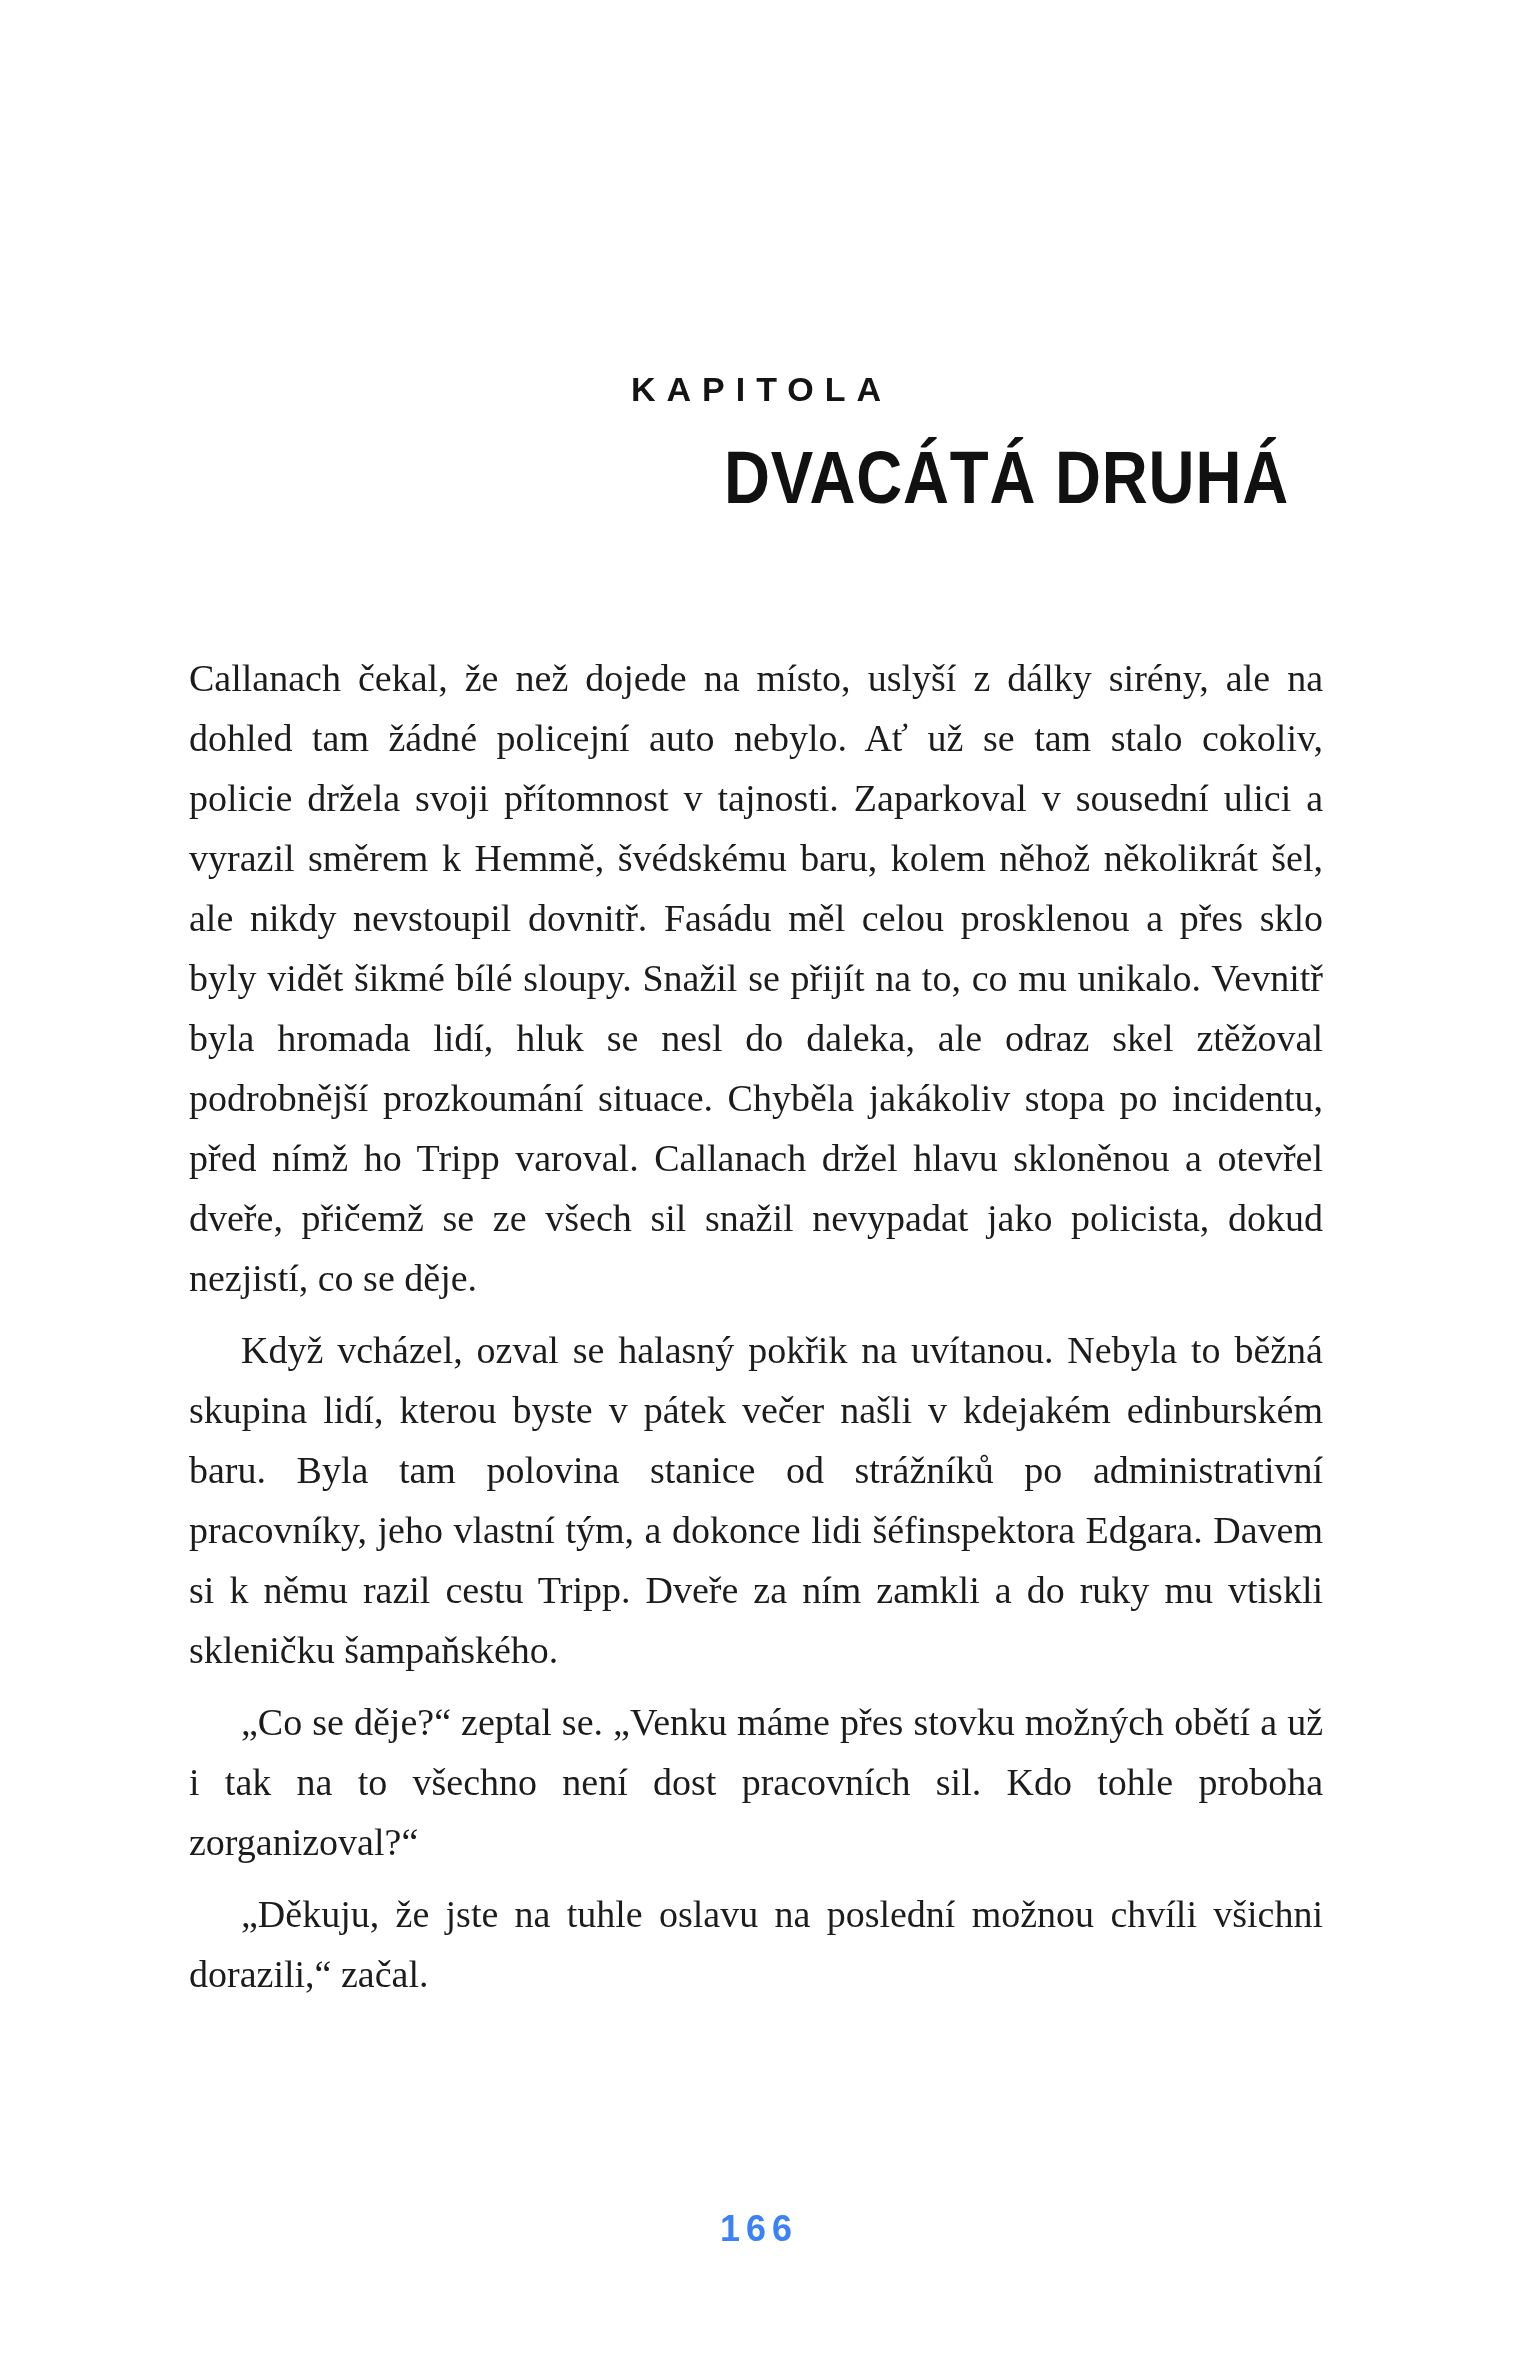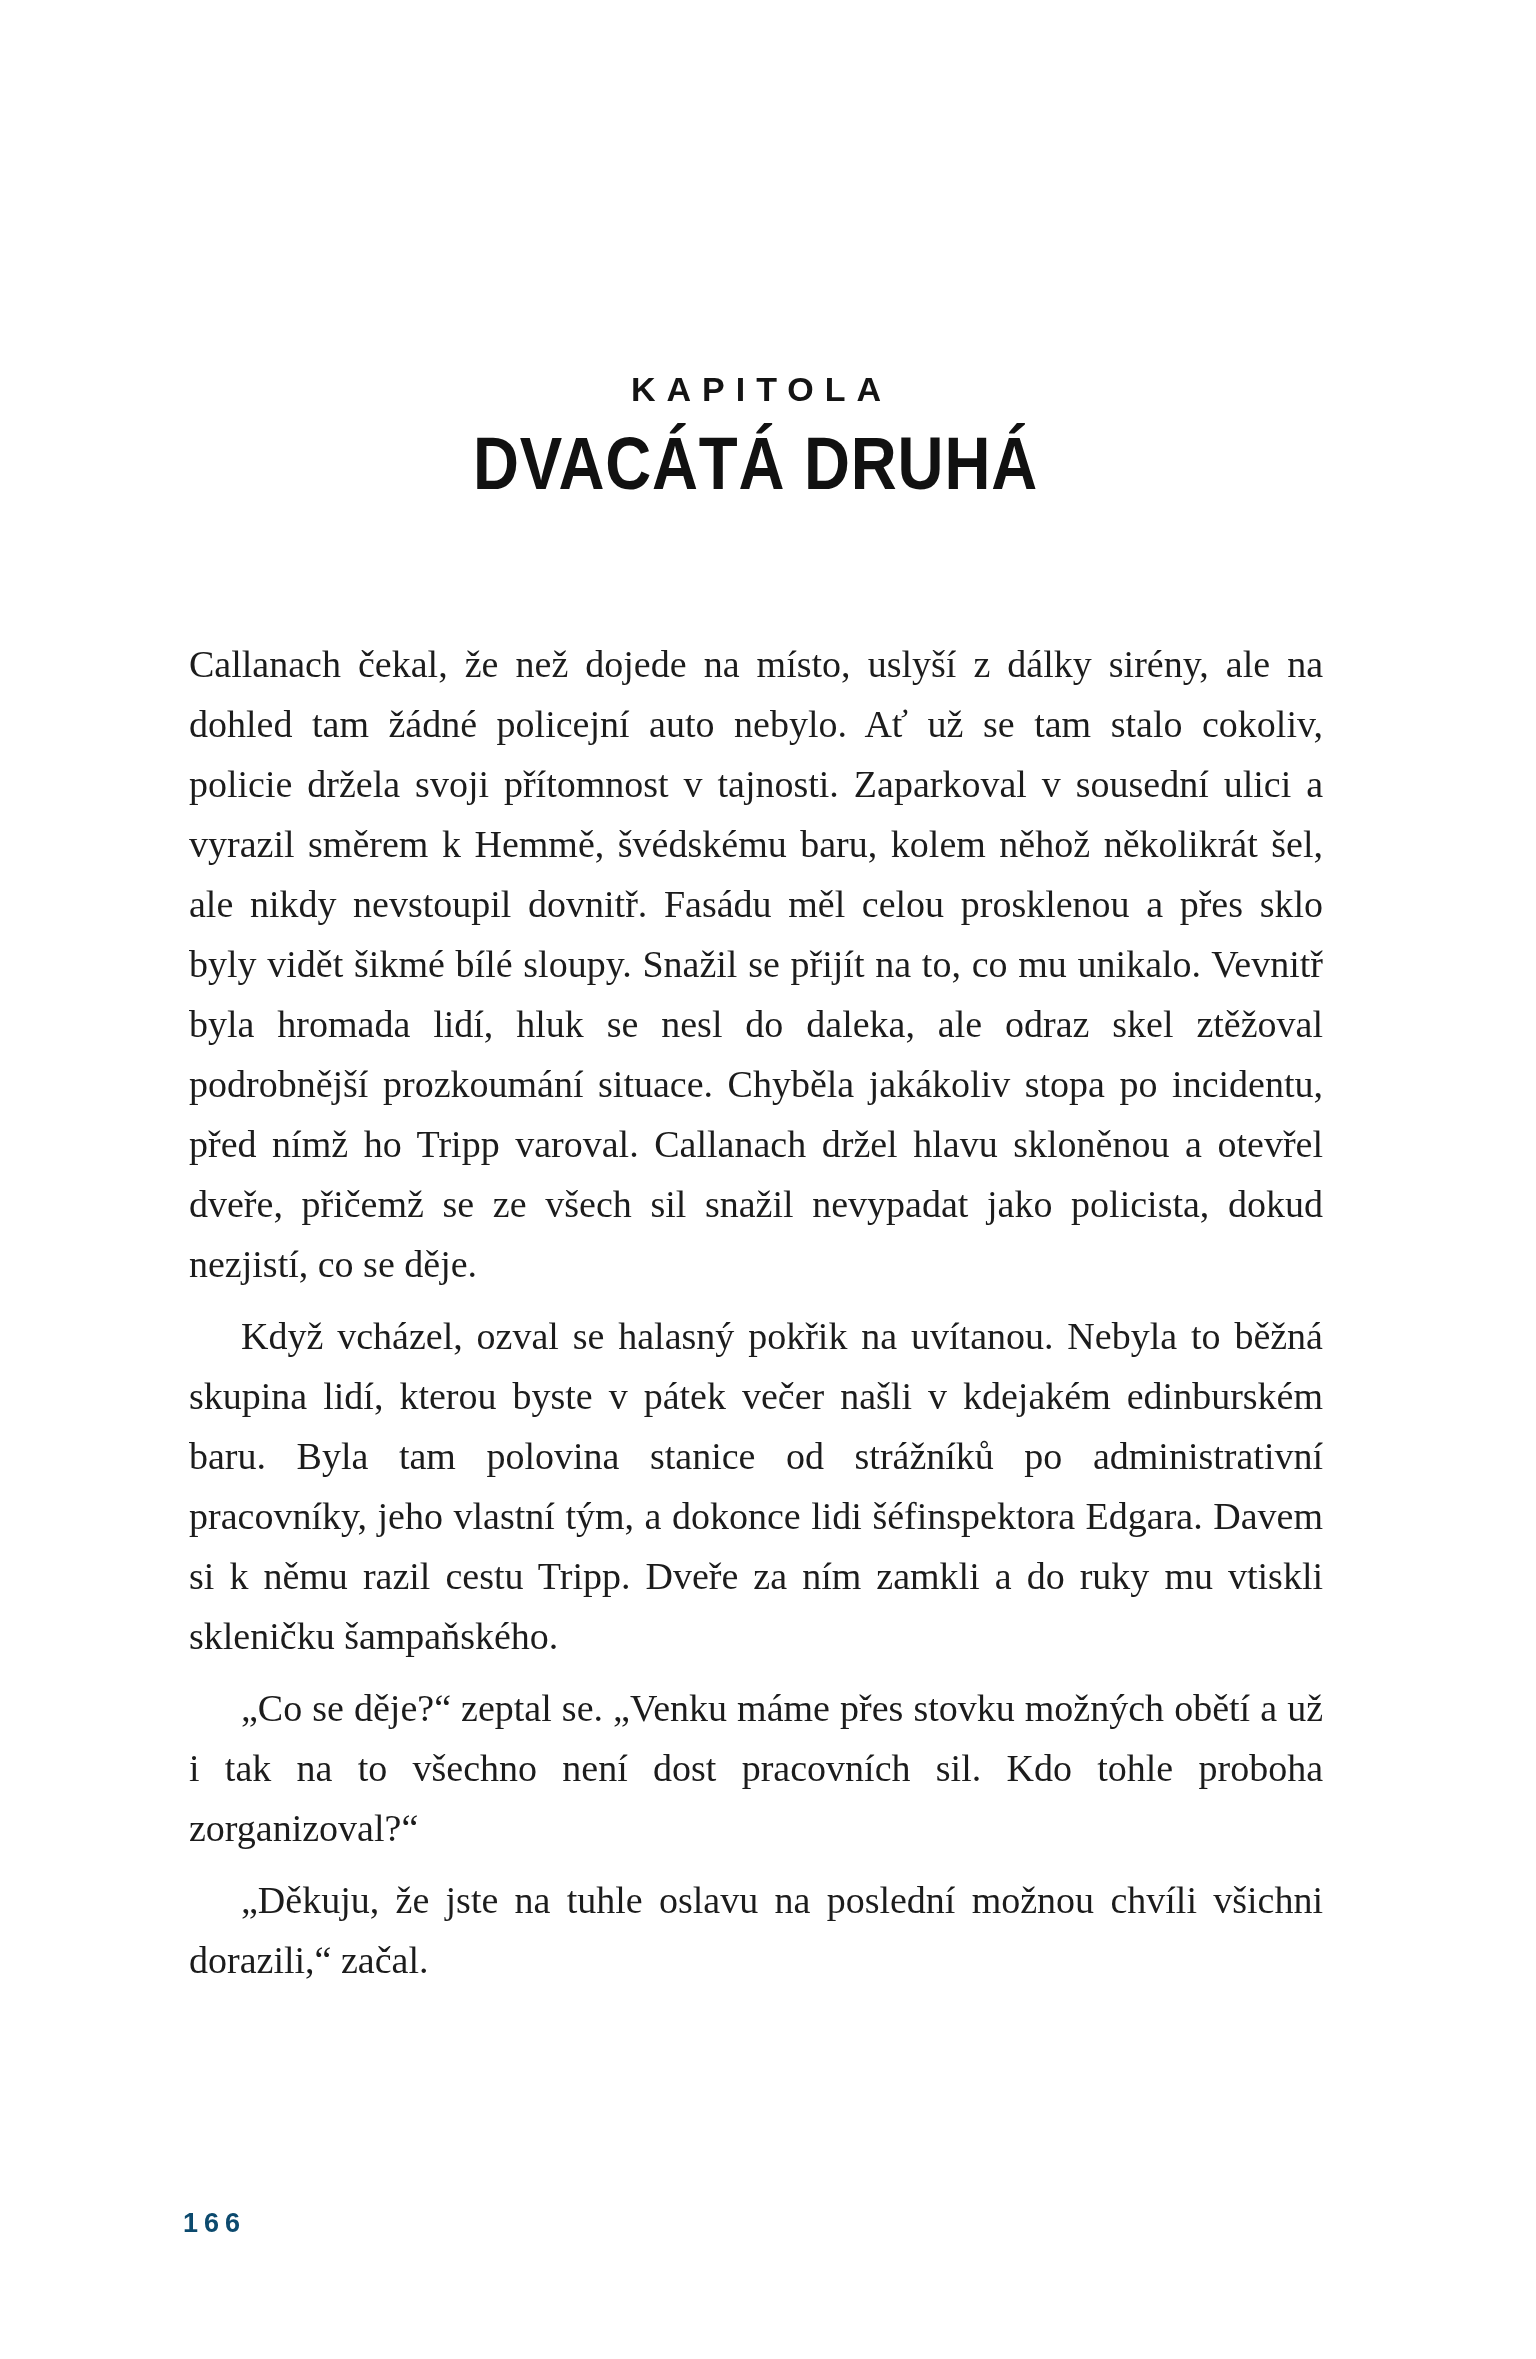--- a/index.html
+++ b/index.html
@@ -24,22 +24,22 @@
   .chapter-label {
     text-align: center;
     font-family: "Liberation Sans", sans-serif;
     font-weight: 700;
     font-size: 34px;
     letter-spacing: 11px;
     text-indent: 11px; 
     color: #141414;
   }
   .chapter-title {
-    text-align: center;
-    margin-top: 12px;
+    text-align: right;
+    margin-top: 26px;
     color: #111111;
   }
   .chapter-title .condensed {
     display: inline-block;
     font-family: "Liberation Sans", sans-serif;
     font-weight: 700;
     font-size: 74px;
     letter-spacing: 1px;
     transform: scaleX(0.86);
     transform-origin: center;
@@ -57,27 +57,27 @@
     margin: 12px;
   }
   .body-text p.indent {
     text-indent: 52px;
   }
   .page-number {
     position: absolute;
     left: 177px;
     width: 1158px;
     top: 2208px;
-    text-align: left;
+    text-align: center;
     font-family: "Liberation Sans", sans-serif;
     font-weight: 700;
-    font-size: 27px;
+    font-size: 36px;
     letter-spacing: 6px;
     text-indent: 6px;
-    color: #0c4a6e;
+    color: #3b82f6;
   }
 </style>
 </head>
 <body>
 
 <div class="page">
   <div class="content">
     <div class="chapter-label">KAPITOLA</div>
     <div class="chapter-title">
       <span class="condensed">DVACÁTÁ DRUHÁ</span>

